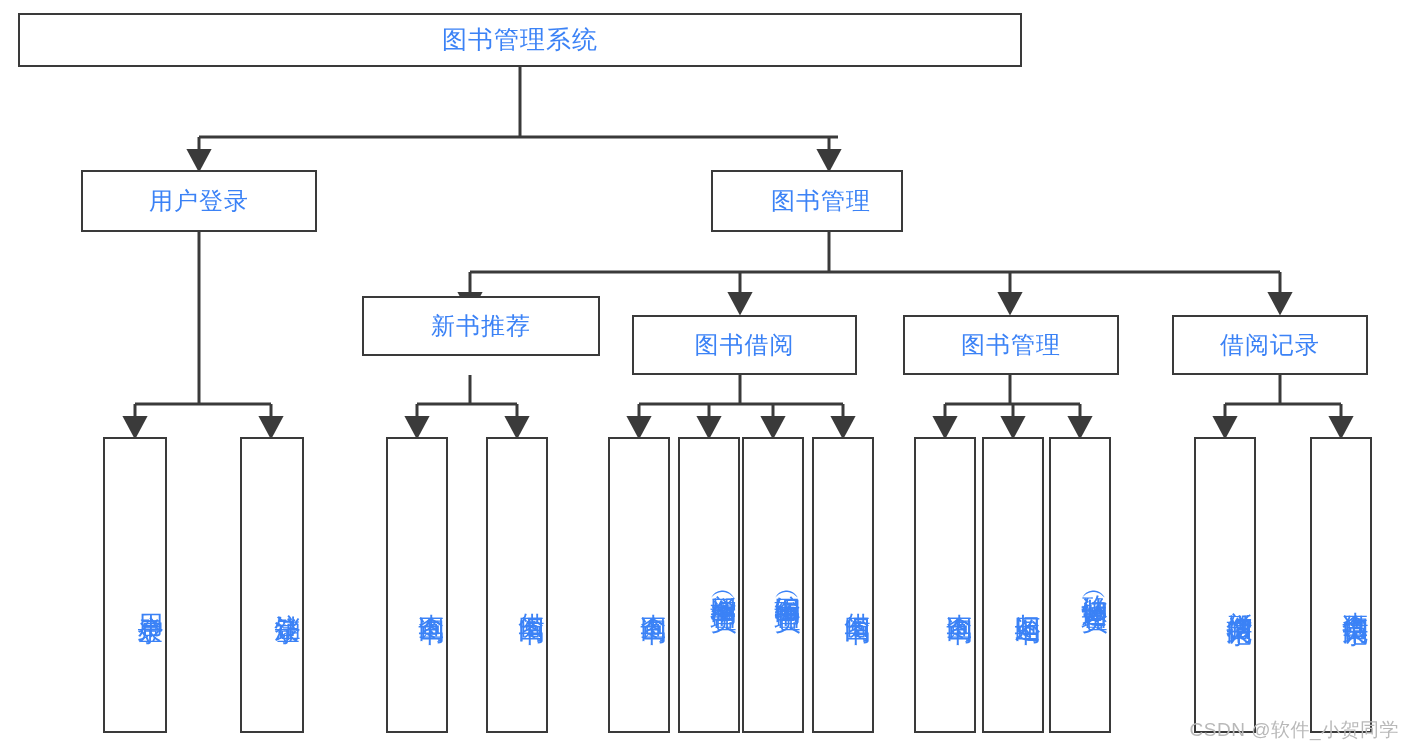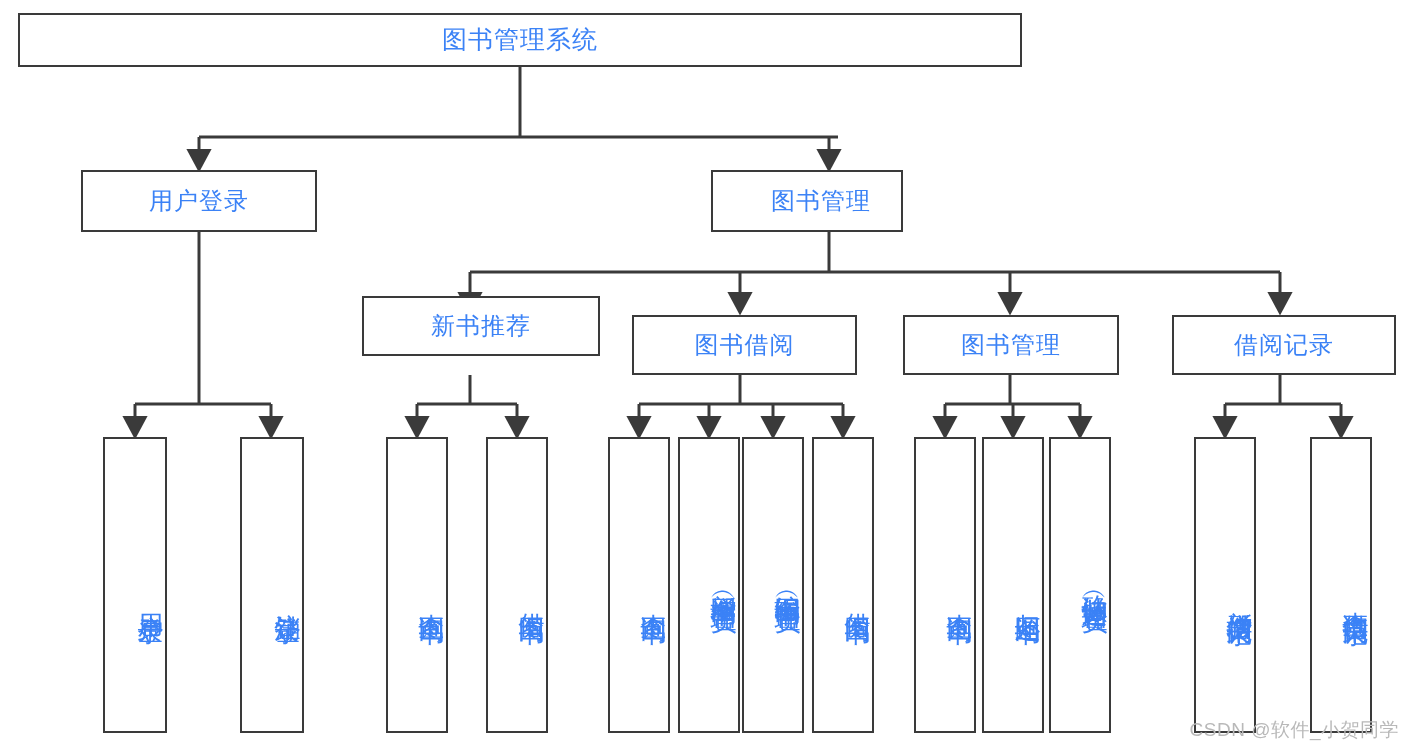--- a/index.html
+++ b/index.html
@@ -129,21 +129,21 @@
 
   <div class="node h" style="left:362px;top:296px;width:238px;height:60px;">
     <span>新书推荐</span>
   </div>
   <div class="node h" style="left:632px;top:315px;width:225px;height:60px;">
     <span>图书借阅</span>
   </div>
   <div class="node h" style="left:903px;top:315px;width:216px;height:60px;">
     <span>图书管理</span>
   </div>
-  <div class="node h" style="left:1172px;top:315px;width:224px;height:60px;align-items:center;">
+  <div class="node h" style="left:1172px;top:315px;width:196px;height:60px;align-items:center;">
     <span>借阅记录</span>
   </div>
 
   <div class="node v" style="left:103px;top:437px;width:64px;height:296px;">
     <span>用户登录</span>
   </div>
   <div class="node v" style="left:240px;top:437px;width:64px;height:296px;">
     <span>注销登录</span>
   </div>
 

